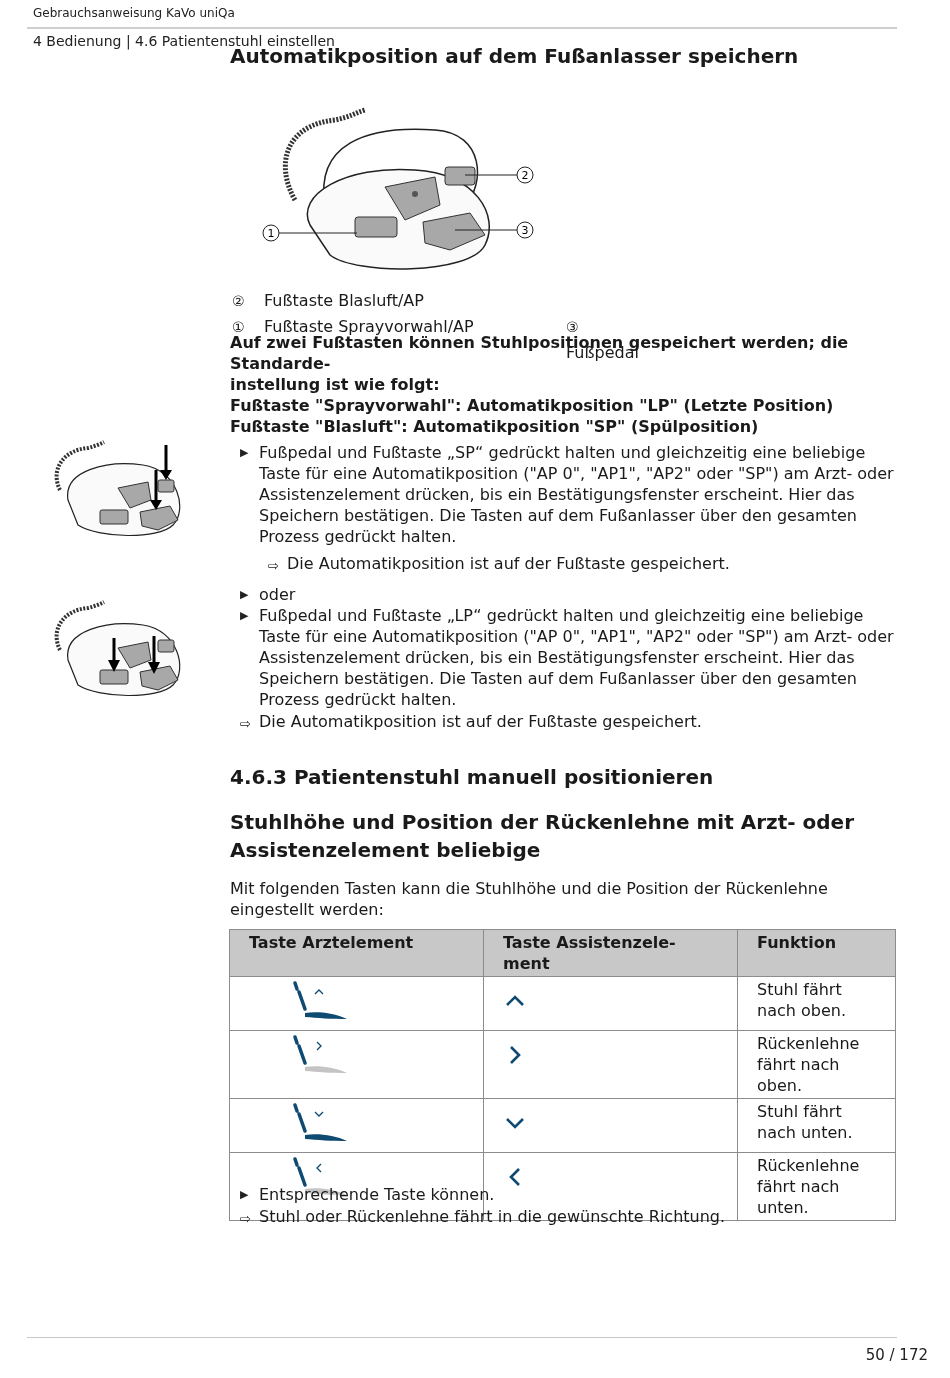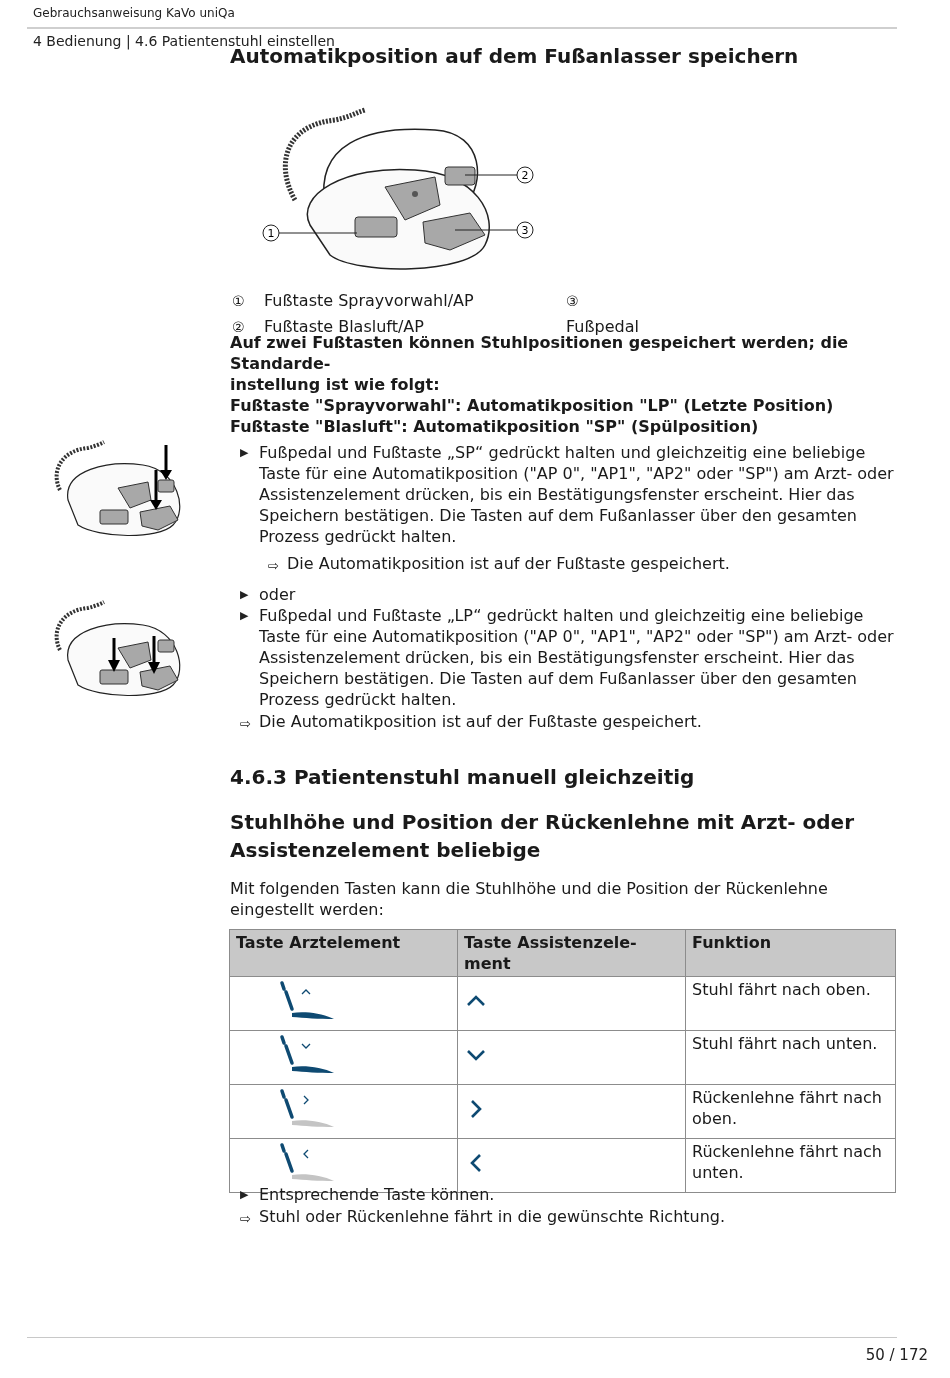--- a/index.html
+++ b/index.html
@@ -28,21 +28,21 @@
   .p-intro { top: 332px; font-weight: bold; }
 
   .step { position: absolute; left: 240px; width: 660px; font-size: 16px; line-height: 21px; }
   .step .mark { position: absolute; left: 0; top: 0; width: 18px; font-size: 11px; color: #222; }
   .step .txt { margin-left: 19px; display: block; }
   .step .res { font-size: 13px; top: 2px; }
 
   .side-fig { position: absolute; left: 48px; width: 140px; height: 100px; }
 
   table.keys { position: absolute; left: 229px; top: 929px; width: 667px; border-collapse: collapse; font-size: 16px; }
-  table.keys th, table.keys td { border: 1px solid #8c8c8c; vertical-align: top; padding: 2px 6px; text-align: left; }
+  table.keys th, table.keys td { border: 1px solid #8c8c8c; vertical-align: top; padding: 2px 19px; text-align: left; }
   table.keys th { background: #c8c8c8; font-weight: bold; line-height: 21px; height: 42px; }
   table.keys td { height: 47px; line-height: 21px; }
   table.keys .c1 { width: 215px; }
   table.keys .c2 { width: 215px; }
   .ico-cell { position: relative; }
   .arrow-cell { text-align: center; position: relative; }
 
   .footer-rule { position: absolute; left: 27px; top: 1337px; width: 870px; height: 1px; background: #c8c8c8; }
   .footer-page { position: absolute; left: 0; width: 928px; top: 1346px; text-align: right; font-size: 15px; color: #222; }
 </style>
@@ -70,25 +70,25 @@
   <line x1="210" y1="70" x2="262" y2="70" stroke="#222" stroke-width="1"></line>
   <circle cx="270" cy="70" r="8" fill="#fff" stroke="#222"></circle>
   <text x="270" y="74" font-size="11" text-anchor="middle" font-family="DejaVu Sans, sans-serif">2</text>
   <line x1="200" y1="125" x2="262" y2="125" stroke="#222" stroke-width="1"></line>
   <circle cx="270" cy="125" r="8" fill="#fff" stroke="#222"></circle>
   <text x="270" y="129" font-size="11" text-anchor="middle" font-family="DejaVu Sans, sans-serif">3</text>
 </svg>
 
 <div class="legend">
   <div class="row">
+    <span class="num">②</span><span>Fußtaste Blasluft/AP</span>
+  </div>
+  <div class="row">
     <span class="num">①</span><span>Fußtaste Sprayvorwahl/AP</span>
     <span class="col2"><span class="num">③</span><span>Fußpedal</span></span>
-  </div>
-  <div class="row">
-    <span class="num">②</span><span>Fußtaste Blasluft/AP</span>
   </div>
 </div>
 
 <div class="para p-intro">
   <div>Auf zwei Fußtasten können Stuhlpositionen gespeichert werden; die Standarde-</div>
   <div>instellung ist wie folgt:</div>
   <div>Fußtaste "Sprayvorwahl": Automatikposition "LP" (Letzte Position)</div>
   <div>Fußtaste "Blasluft": Automatikposition "SP" (Spülposition)</div>
 </div>
 
@@ -134,21 +134,21 @@
 
 <div class="step" style="top:605px">
   <span class="mark">▶</span>
   <span class="txt">Fußpedal und Fußtaste „LP“ gedrückt halten und gleichzeitig eine beliebige Taste für eine Automatikposition ("AP 0", "AP1", "AP2" oder "SP") am Arzt- oder Assistenzelement drücken, bis ein Bestätigungsfenster erscheint. Hier das Speichern bestätigen. Die Tasten auf dem Fußanlasser über den gesamten Prozess gedrückt halten.</span>
 </div>
 <div class="step" style="top:711px">
   <span class="mark res">⇨</span>
   <span class="txt">Die Automatikposition ist auf der Fußtaste gespeichert.</span>
 </div>
 
-<div class="h2 h-463">4.6.3 Patientenstuhl manuell gleichzeitig</div>
+<div class="h2 h-463">4.6.3 Patientenstuhl manuell positionieren</div>
 <div class="h2 h-sub">
   <div>Stuhlhöhe und Position der Rückenlehne mit Arzt- oder</div>
   <div>Assistenzelement beliebige</div>
 </div>
 <div class="para" style="top:878px">Mit folgenden Tasten kann die Stuhlhöhe und die Position der Rückenlehne eingestellt werden:</div>
 
 <table class="keys">
   <thead>
     <tr>
       <th class="c1">Taste Arztelement</th>
@@ -169,45 +169,45 @@
         <svg width="24" height="24" viewBox="0 0 24 24" style="margin-top:10px">
           <path d="M4 16 L 12 8 L 20 16" fill="none" stroke="#0e4a72" stroke-width="2.6"></path>
         </svg>
       </td>
       <td>Stuhl fährt nach oben.</td>
     </tr>
     <tr>
       <td class="ico-cell">
         <svg width="80" height="44" viewBox="0 0 80 44" style="margin-left:38px">
           <path d="M8 4 L 10 10 M12 13 L 18 30" stroke="#0e4a72" stroke-width="3.5" stroke-linecap="round"></path>
+          <path d="M18 34 C 30 32, 48 34, 60 40 C 45 40, 30 39, 18 38 Z" fill="#c4c4c4"></path>
+          <path d="M30 9 L 34 13 L 30 17" fill="none" stroke="#0e4a72" stroke-width="1.3"></path>
+        </svg>
+      </td>
+      <td class="arrow-cell">
+        <svg width="24" height="24" viewBox="0 0 24 24" style="margin-top:10px">
+          <path d="M8 4 L 16 12 L 8 20" fill="none" stroke="#0e4a72" stroke-width="2.6"></path>
+        </svg>
+      </td>
+      <td>Rückenlehne fährt nach oben.</td>
+    </tr>
+    <tr>
+      <td class="ico-cell">
+        <svg width="80" height="44" viewBox="0 0 80 44" style="margin-left:38px">
+          <path d="M8 4 L 10 10 M12 13 L 18 30" stroke="#0e4a72" stroke-width="3.5" stroke-linecap="round"></path>
           <path d="M18 34 C 30 32, 48 34, 60 40 C 45 40, 30 39, 18 38 Z" fill="#0e4a72"></path>
           <path d="M28 11 L 32 15 L 36 11" fill="none" stroke="#0e4a72" stroke-width="1.3"></path>
         </svg>
       </td>
       <td class="arrow-cell">
         <svg width="24" height="24" viewBox="0 0 24 24" style="margin-top:10px">
           <path d="M4 8 L 12 16 L 20 8" fill="none" stroke="#0e4a72" stroke-width="2.6"></path>
         </svg>
       </td>
       <td>Stuhl fährt nach unten.</td>
-    </tr>
-    <tr>
-      <td class="ico-cell">
-        <svg width="80" height="44" viewBox="0 0 80 44" style="margin-left:38px">
-          <path d="M8 4 L 10 10 M12 13 L 18 30" stroke="#0e4a72" stroke-width="3.5" stroke-linecap="round"></path>
-          <path d="M18 34 C 30 32, 48 34, 60 40 C 45 40, 30 39, 18 38 Z" fill="#c4c4c4"></path>
-          <path d="M30 9 L 34 13 L 30 17" fill="none" stroke="#0e4a72" stroke-width="1.3"></path>
-        </svg>
-      </td>
-      <td class="arrow-cell">
-        <svg width="24" height="24" viewBox="0 0 24 24" style="margin-top:10px">
-          <path d="M8 4 L 16 12 L 8 20" fill="none" stroke="#0e4a72" stroke-width="2.6"></path>
-        </svg>
-      </td>
-      <td>Rückenlehne fährt nach oben.</td>
     </tr>
     <tr>
       <td class="ico-cell">
         <svg width="80" height="44" viewBox="0 0 80 44" style="margin-left:38px">
           <path d="M8 4 L 10 10 M12 13 L 18 30" stroke="#0e4a72" stroke-width="3.5" stroke-linecap="round"></path>
           <path d="M18 34 C 30 32, 48 34, 60 40 C 45 40, 30 39, 18 38 Z" fill="#c4c4c4"></path>
           <path d="M34 9 L 30 13 L 34 17" fill="none" stroke="#0e4a72" stroke-width="1.3"></path>
         </svg>
       </td>
       <td class="arrow-cell">

